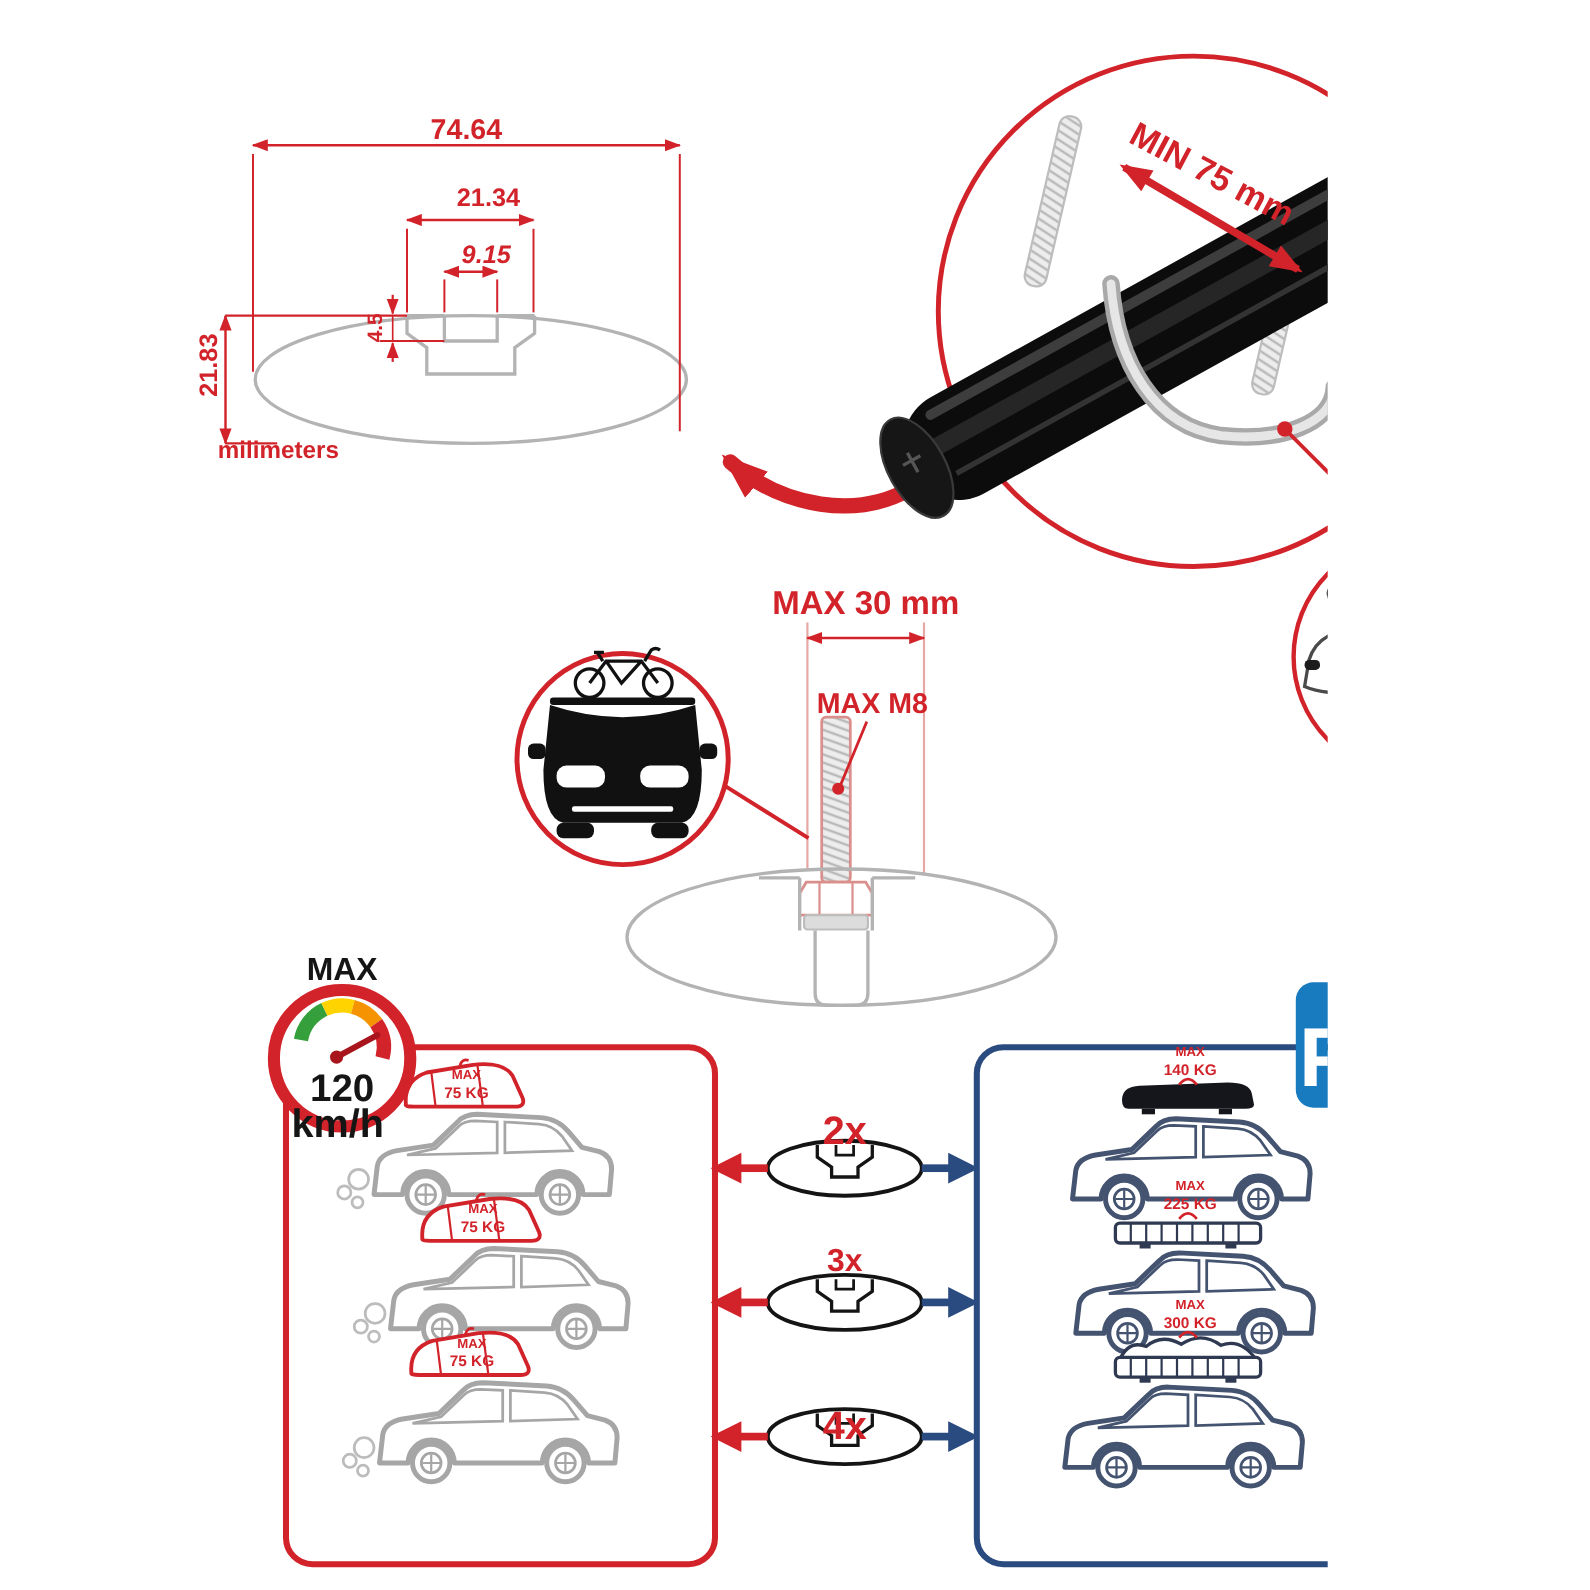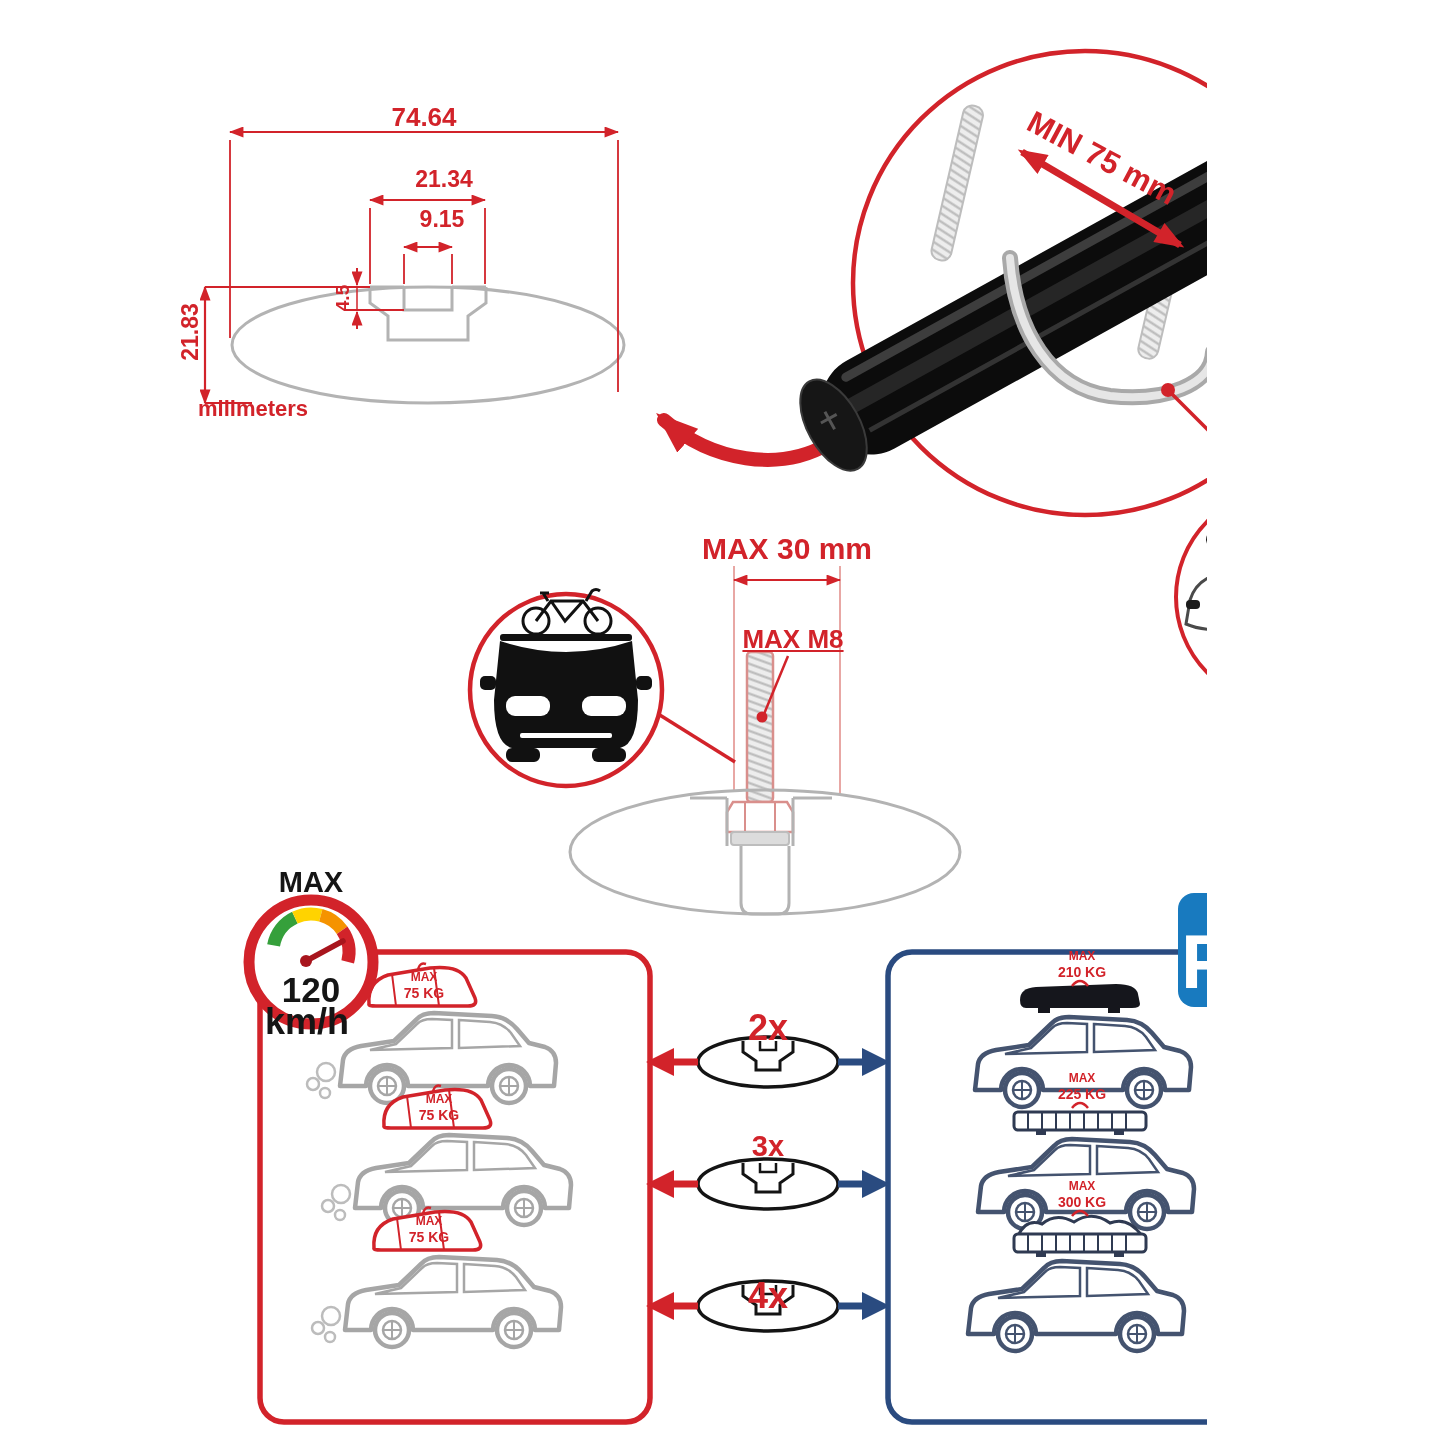--- a/index.html
+++ b/index.html
@@ -263,29 +263,29 @@
     <path d="M294.9 917.6 A38 38 0 0 1 320.8 915.3" fill="none" stroke="#ffd300" stroke-width="13"></path>
     <path d="M320.8 915.3 A38 38 0 0 1 342.1 930.2" fill="none" stroke="#f59300" stroke-width="13"></path>
     <path d="M342.1 930.2 A38 38 0 0 1 347.7 961.8" fill="none" stroke="#d2232a" stroke-width="13"></path>
     <line x1="306" y1="961" x2="343" y2="941" stroke="#a8151d" stroke-width="5.5" stroke-linecap="round"></line>
     <circle cx="306" cy="961" r="6" fill="#a8151d"></circle>
   </g>
 </svg>
 
 <div class="lbl center" style="left:424px;top:104px;font-size:26px;">74.64</div>
 <div class="lbl center" style="left:444px;top:168px;font-size:23px;">21.34</div>
-<div class="lbl center" style="left:442px;top:208px;font-size:23px;">9.15</div>
+<div class="lbl center" style="left:442px;top:220px;font-size:23px;font-style:italic;">9.15</div>
 <div class="lbl rot" style="left:342px;top:298px;font-size:19px;">4.5</div>
 <div class="lbl rot" style="left:190px;top:332px;font-size:23px;">21.83</div>
 <div class="lbl" style="left:198px;top:398px;font-size:22px;">milimeters</div>
 
 <div class="lbl min75" style="left:1102px;top:158px;font-size:31px;">MIN 75 mm</div>
 
 <div class="lbl center" style="left:787px;top:534px;font-size:30px;">MAX 30 mm</div>
-<div class="lbl center" style="left:793px;top:626px;font-size:26px;text-decoration:underline;">MAX M8</div>
+<div class="lbl center" style="left:793px;top:626px;font-size:26px;">MAX M8</div>
 
 <div class="lbl center black" style="left:311px;top:868px;font-size:29px;">MAX</div>
 <div class="lbl center black" style="left:311px;top:972px;font-size:35px;text-align:center;">120</div>
 <div class="lbl center black" style="left:307px;top:1004px;font-size:36px;">km/h</div>
 
 <div class="lbl center" style="left:768px;top:1010px;font-size:36px;">2x</div>
 <div class="lbl center" style="left:768px;top:1132px;font-size:29px;">3x</div>
 <div class="lbl center" style="left:768px;top:1278px;font-size:36px;">4x</div>
 
 <div class="load-tag" style="left:424px;top:971px;">
@@ -296,21 +296,21 @@
   <div class="l1">MAX</div>
       <div class="l2">75 KG</div>
 </div>
 <div class="load-tag" style="left:429px;top:1215px;">
   <div class="l1">MAX</div>
       <div class="l2">75 KG</div>
 </div>
 
 <div class="load-tag" style="left:1082px;top:950px;">
   <div class="l1">MAX</div>
-      <div class="l2">210 KG</div>
+      <div class="l2">140 KG</div>
 </div>
 <div class="load-tag" style="left:1082px;top:1072px;">
   <div class="l1">MAX</div>
       <div class="l2">225 KG</div>
 </div>
 <div class="load-tag" style="left:1082px;top:1180px;">
   <div class="l1">MAX</div>
       <div class="l2">300 KG</div>
 </div>
 

